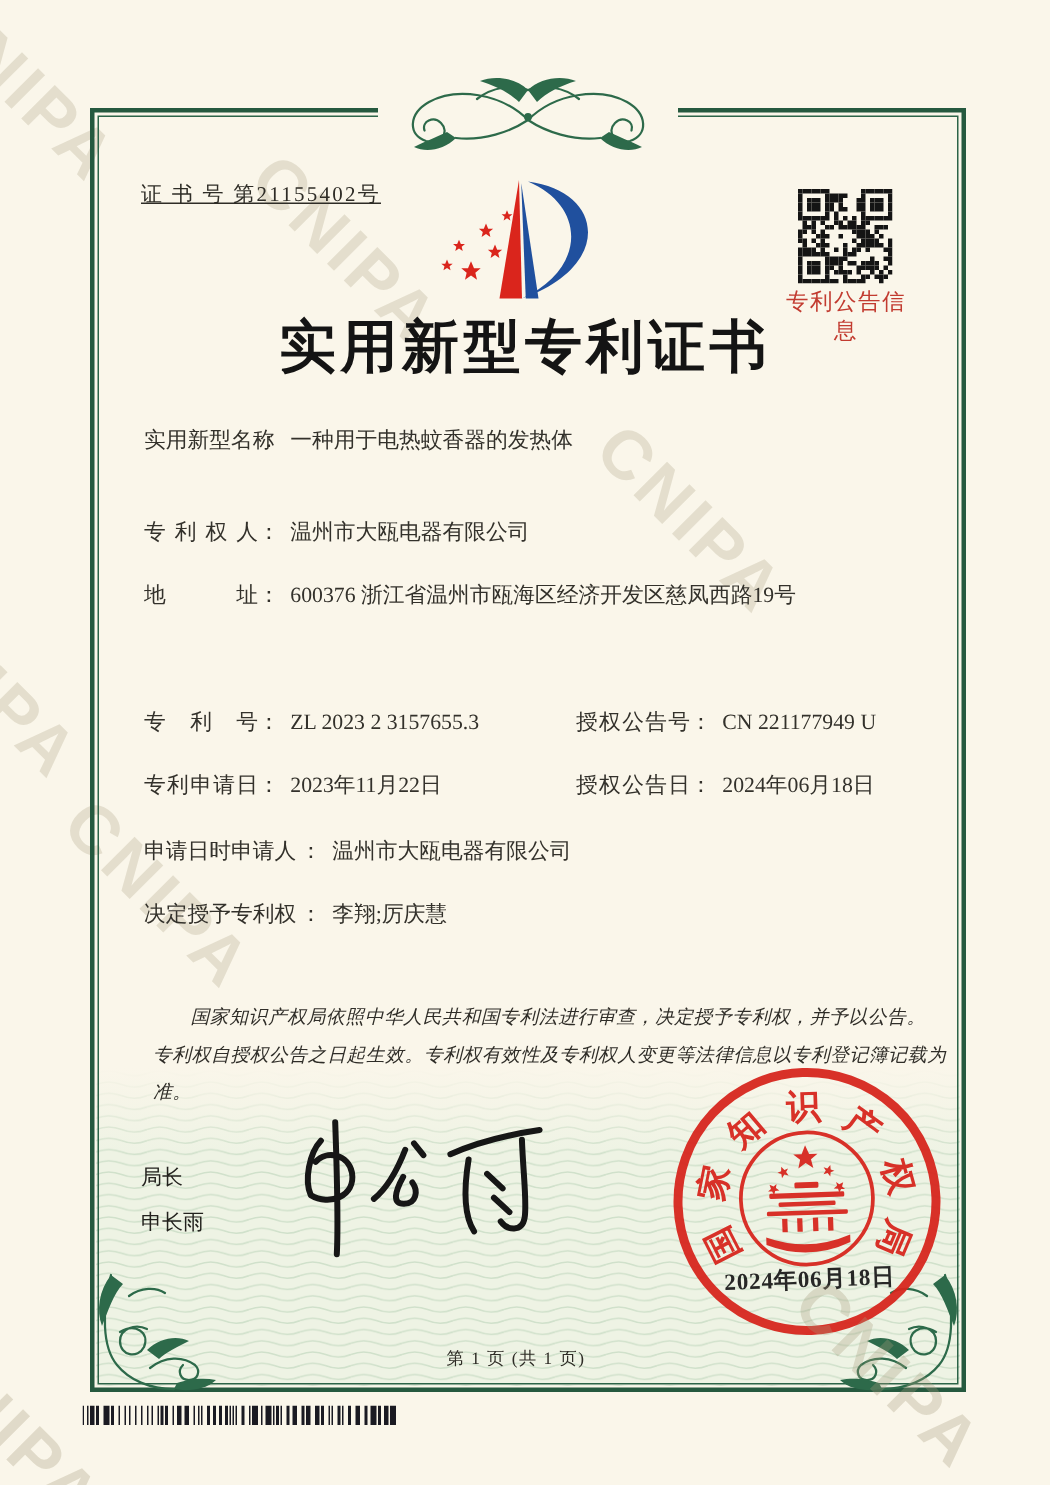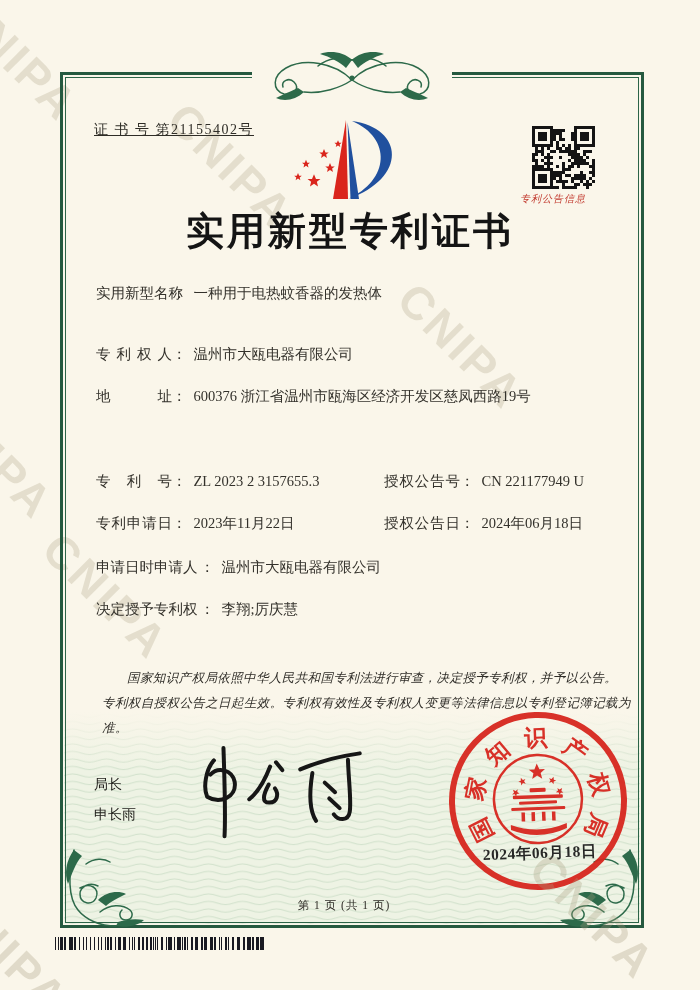--- a/index.html
+++ b/index.html
@@ -12,22 +12,22 @@
   .band{position:absolute;left:64px;top:712px;z-index:2;}
   .frame{position:absolute;left:60px;top:72px;width:578px;height:850px;
          border:3px solid #25593f;z-index:3;}
   .frame-inner{position:absolute;inset:2px;border:1px solid #2c6448;}
   .orn{position:absolute;z-index:4;}
   .orn.tr{transform:scaleX(-1);}
   .content{position:absolute;inset:0;z-index:5;}
   .cert-no{position:absolute;left:94px;top:121px;font-size:14px;letter-spacing:1.5px;color:#2e2c26;text-decoration:underline;}
   .logo{position:absolute;left:286px;top:114px;}
   .qr{position:absolute;left:532px;top:126px;}
-  .qr-label{position:absolute;left:520px;top:192px;width:88px;
-            font-size:10px;color:#c23b30;letter-spacing:1px;font-style:italic;}
+  .qr-label{position:absolute;left:520px;top:192px;width:88px;text-align:center;
+            font-size:15px;color:#c23b30;letter-spacing:1px;}
   .title{position:absolute;left:90px;top:206px;width:520px;text-align:center;
          font-size:38px;font-weight:700;letter-spacing:3px;color:#141414;}
   .row{position:absolute;left:96px;font-size:14.5px;white-space:nowrap;}
   .row.col2{left:384px;}
   .lbl{display:inline-block;width:76px;text-align:justify;text-align-last:justify;vertical-align:top;}
   .lbl-wide{display:inline-block;width:104px;vertical-align:top;}
   .cl{margin-right:7px;}
   .statement{position:absolute;left:86px;top:666px;width:530px;font-size:12.5px;
              line-height:25px;font-style:italic;color:#2f2d28;letter-spacing:.4px;margin-left:16px;}
   .statement .l1{text-indent:2em;}

